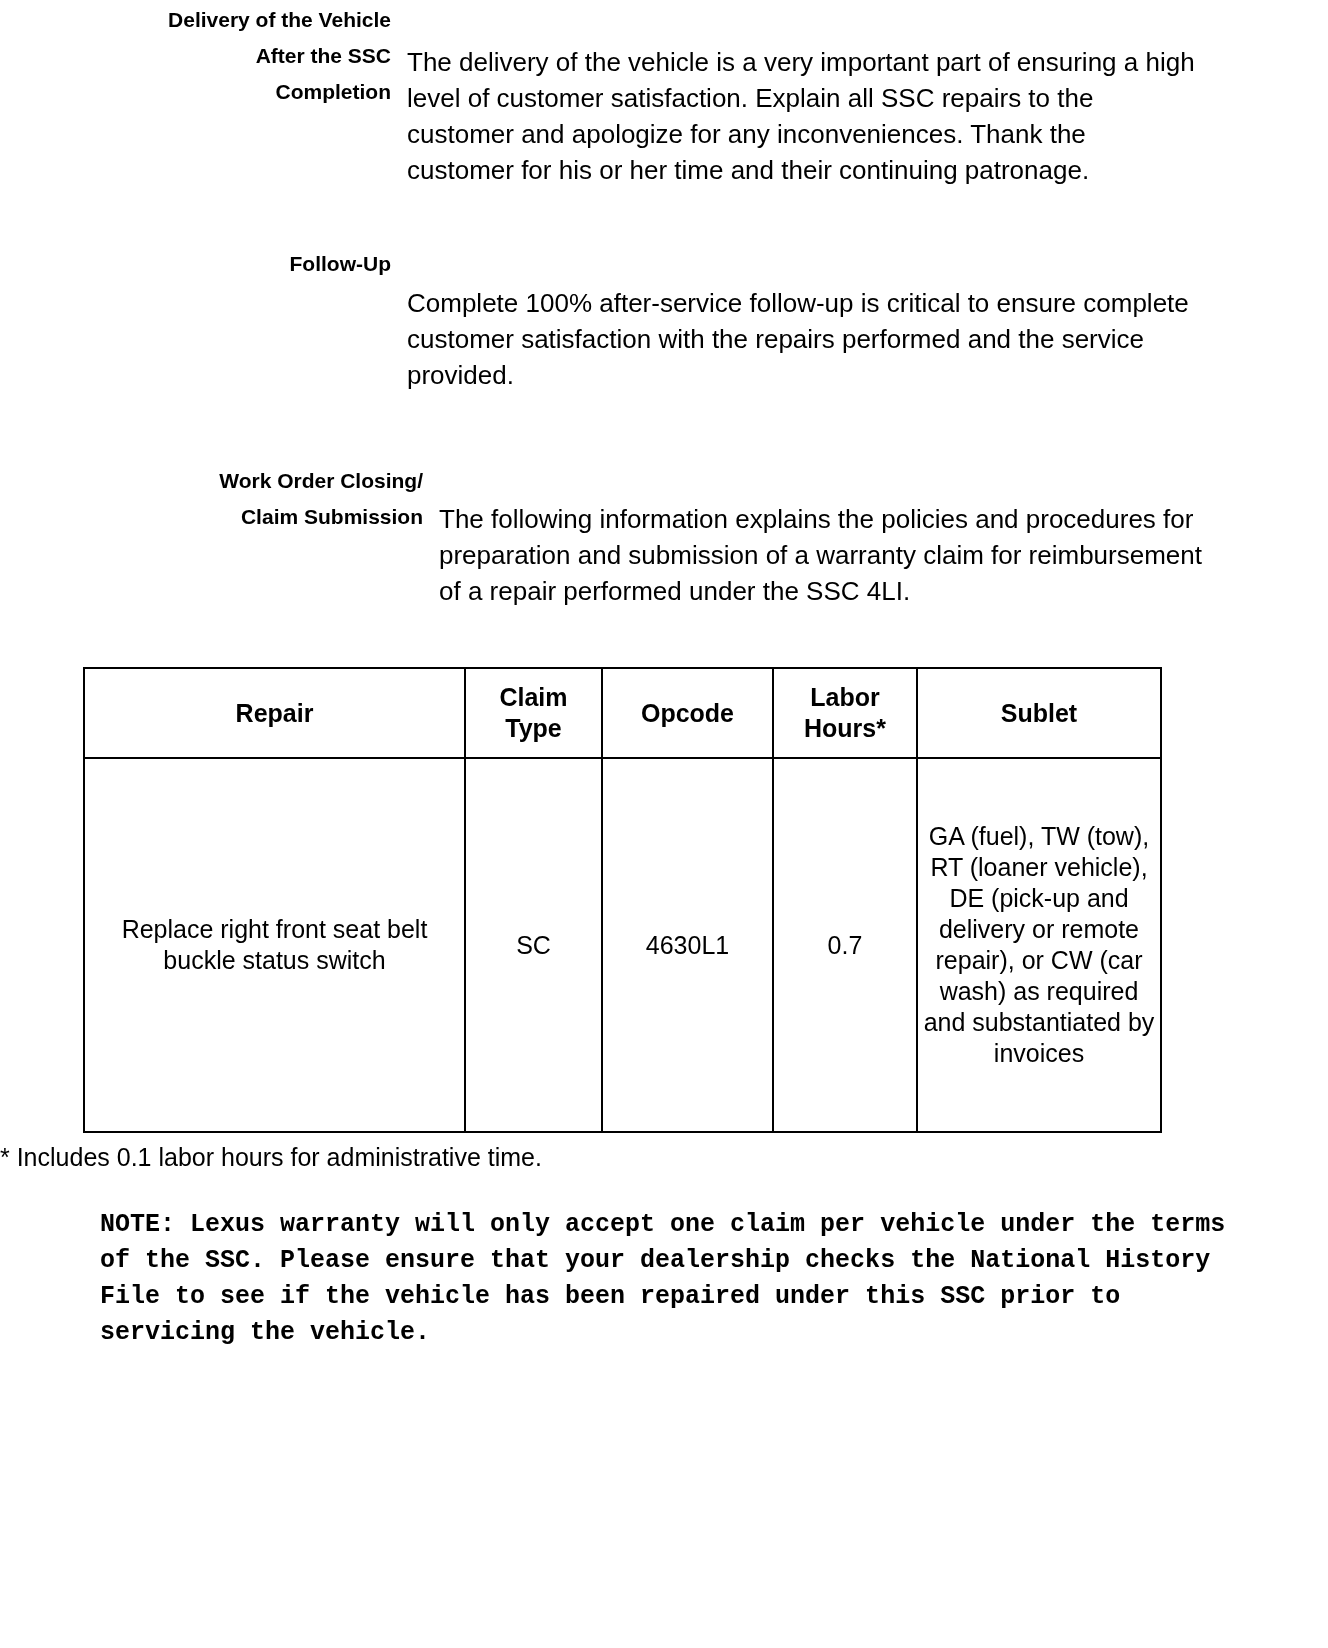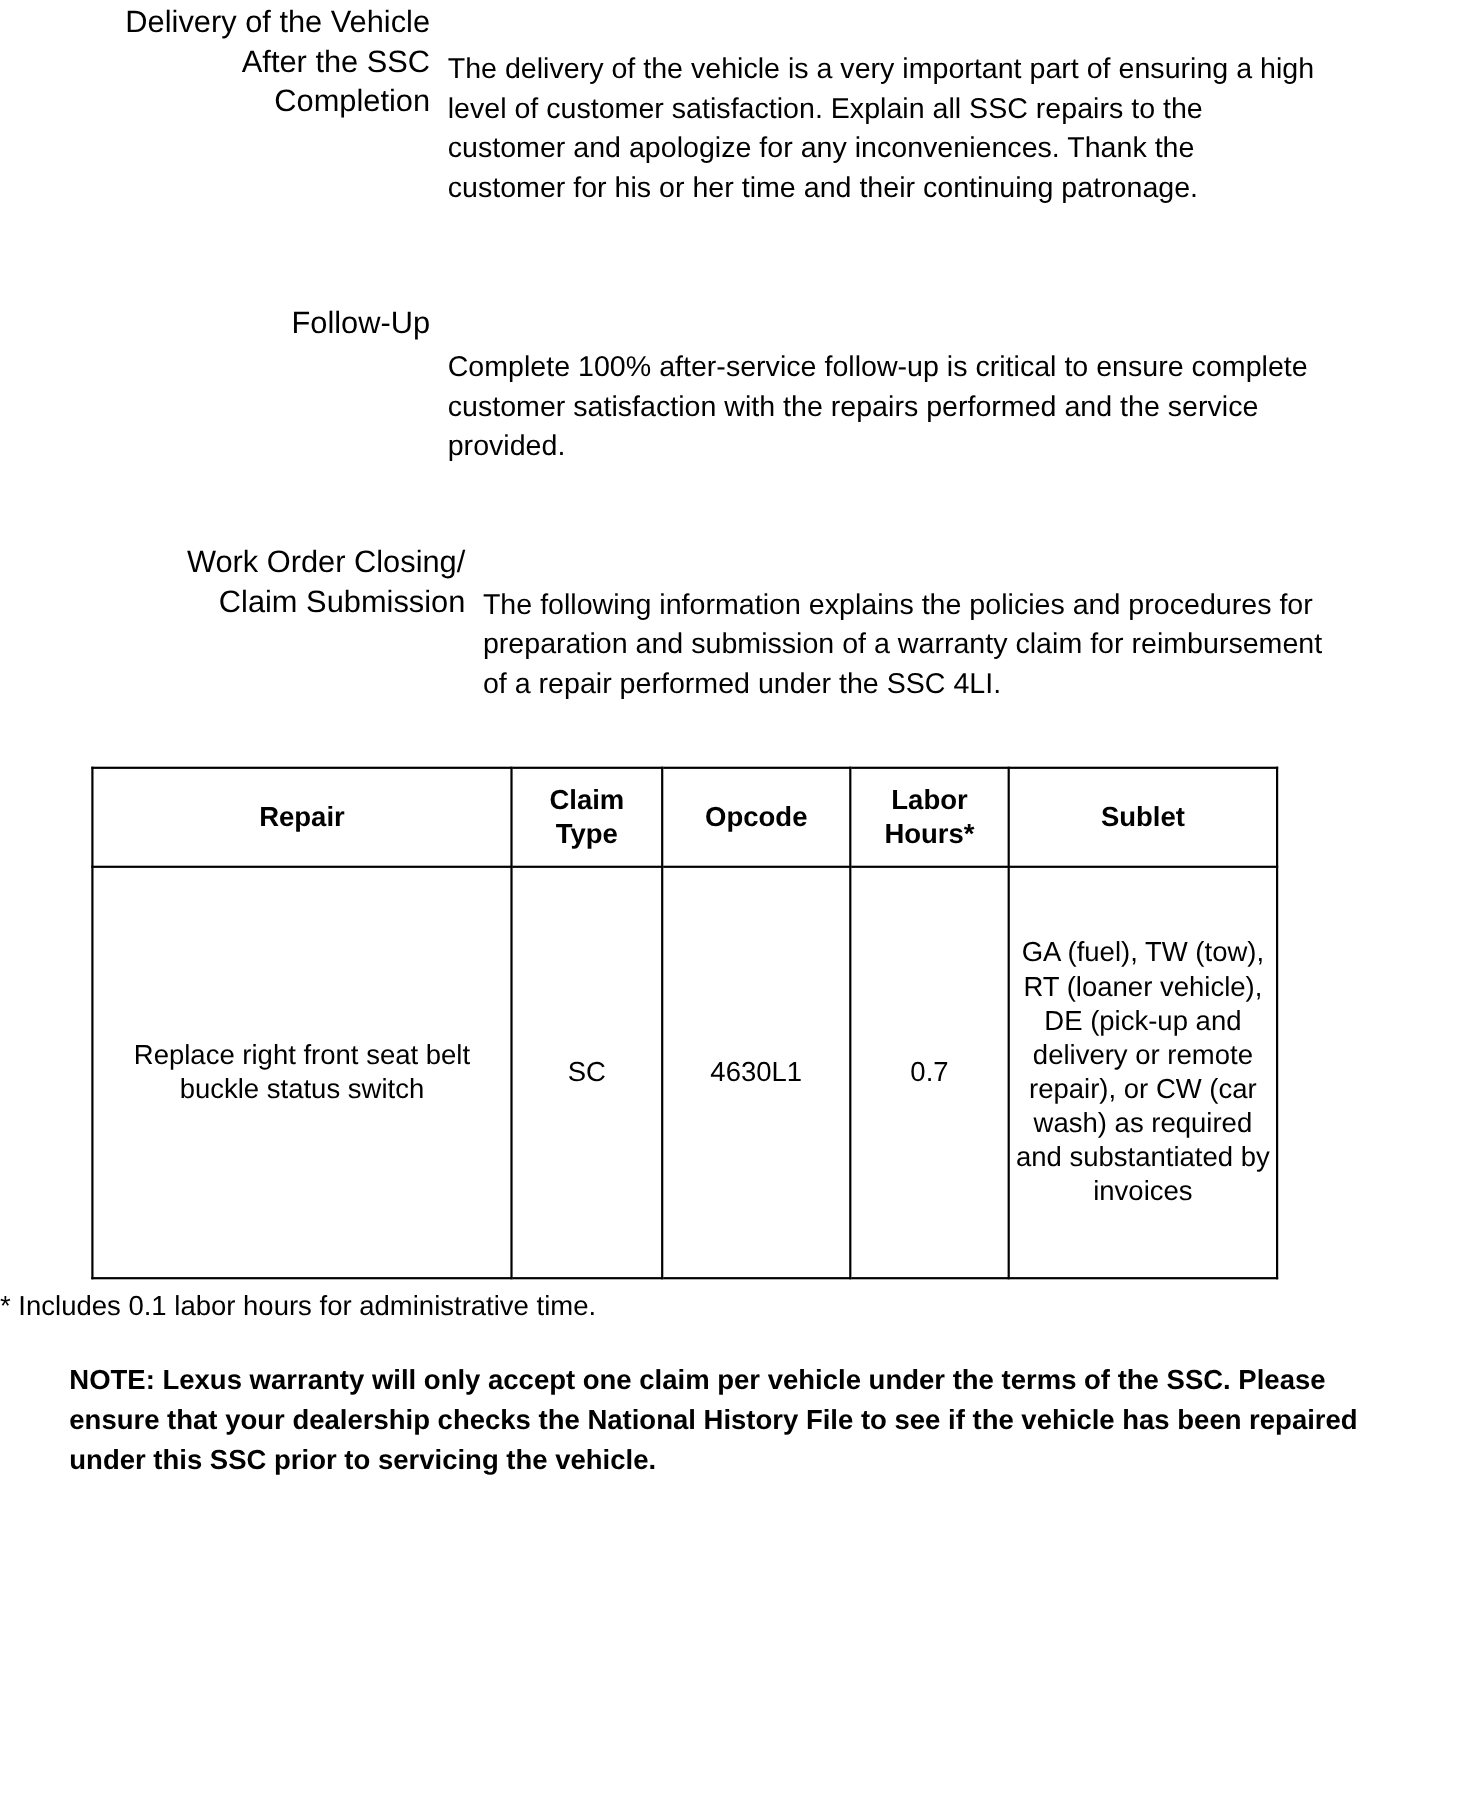--- a/index.html
+++ b/index.html
@@ -25,43 +25,43 @@
   
   .section {
     display: flex;
     width: 100%;
     box-sizing: border-box;
   }
   .side-heading {
     width: 400px;
     min-width: 400px;
     text-align: right;
-    font-weight: normal;
-    font-size: 28px;
+    font-weight: bold;
+    font-size: 21px;
     line-height: 36px;
     padding-right: 9px;
     box-sizing: border-box;
     white-space: pre-line;
   }
   .body-col {
     flex: 1;
     padding-left: 7px;
     box-sizing: border-box;
   }
   .body-text {
     font-size: 26px;
     line-height: 36px;
     width: 790px;
     white-space: pre-line;
   }
 
   .sec-delivery { margin-top: 2px; }
   .sec-delivery .body-col { margin-top: 42px; }
 
-  .sec-followup { margin-top: 88px; }
+  .sec-followup { margin-top: 58px; }
   .sec-followup .body-col { margin-top: 39px; }
 
   .sec-workorder { margin-top: 70px; margin-left: 32px; }
   .sec-workorder .body-col { margin-top: 38px; }
 
   
   .table-wrap {
     margin-top: 58px;
     padding-left: 83px;
     padding-right: 0;
@@ -107,24 +107,25 @@
 
   .footnote {
     font-size: 25px;
     line-height: 32px;
     margin-top: 8px;
   }
   .note-block {
     font-size: 25px;
     font-weight: bold;
     line-height: 36px;
-    padding-left: 63px;
+    padding-left: 100px;
     padding-right: 60px;
     margin-top: 34px;
     white-space: pre-line;
+    font-family: Liberation Mono, monospace;
   }
 </style>
 </head>
 <body>
 
 <div class="page">
 
   <div class="section sec-delivery">
     <div class="side-heading">Delivery of the Vehicle
 After the SSC

